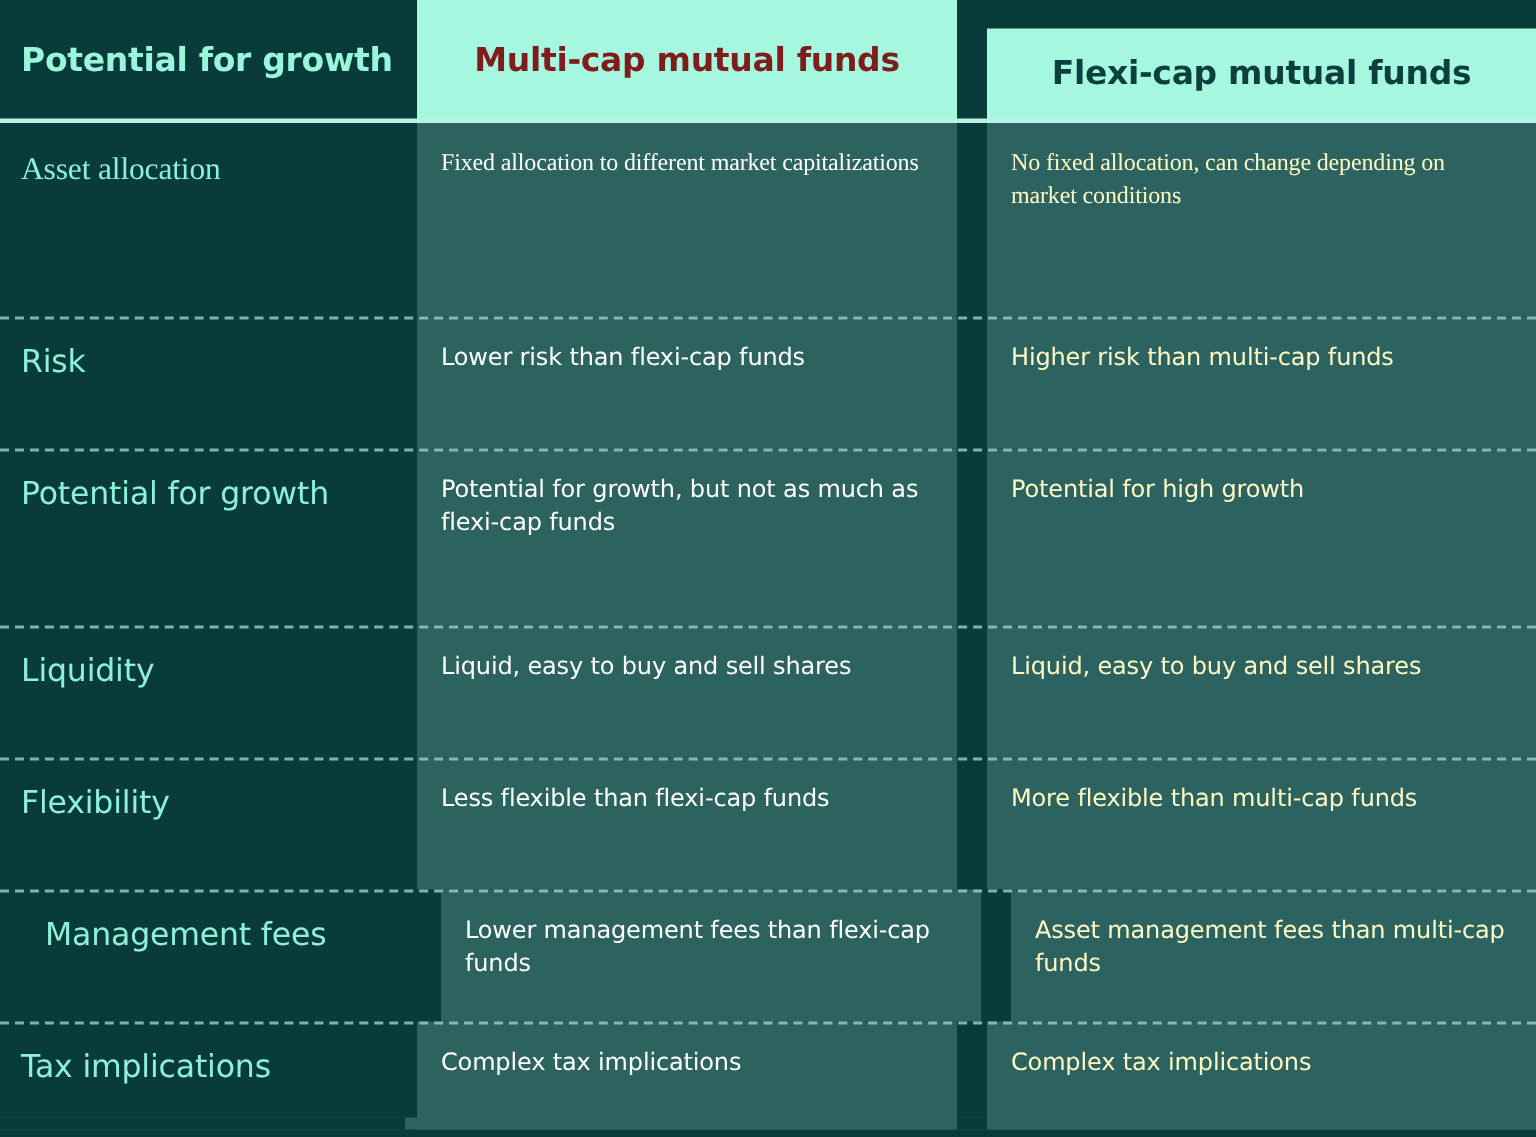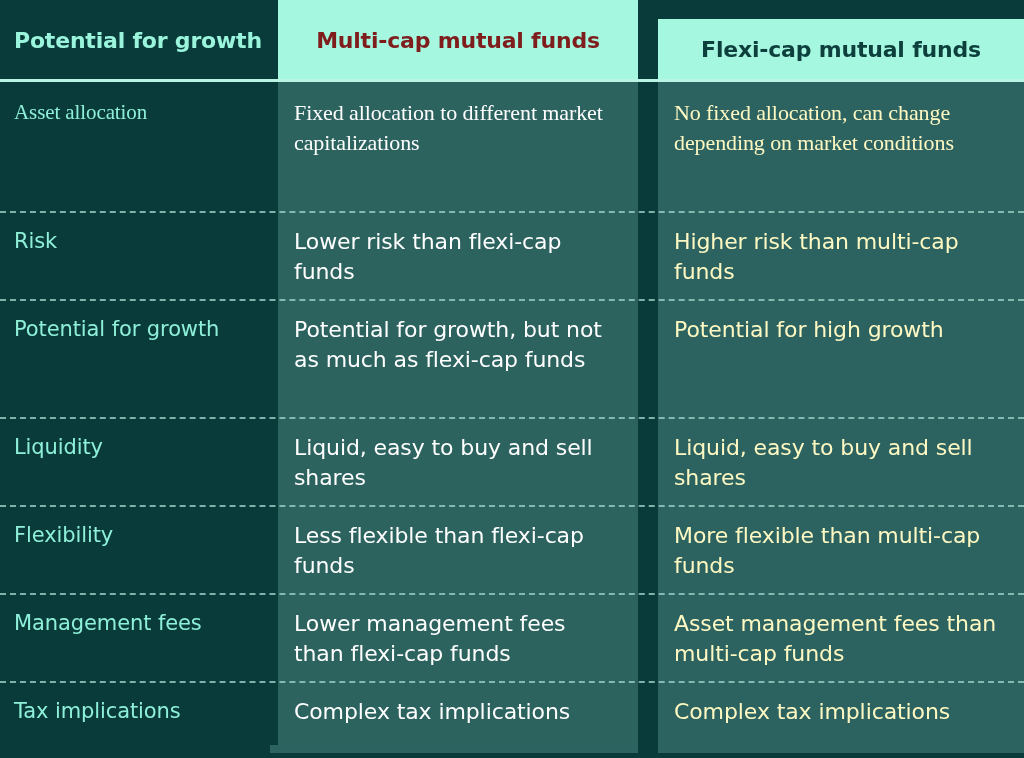--- a/index.html
+++ b/index.html
@@ -130,33 +130,33 @@
     background: #0a3b3b;
   }
   .td-col3 {
     flex: 1;
     background: #2c6360;
     color: #fef9c3;
     padding: 16px 18px 14px 16px;
   }
 
   .cell-text {
-    font-size: 22px;
+    font-size: 16px;
     line-height: 1.38;
     letter-spacing: -0.1px;
   }
   .td-col1 .cell-text { font-size: 21px; }
 
   
   .row-0 { height: 129px; font-family: Liberation Serif, serif; }
   .row-1 { height:  88px; }
   .row-2 { height: 118px; }
   .row-3 { height:  88px; }
   .row-4 { height:  88px; }
-  .row-5 { height:  88px; }
+  .row-5 { height:  88px; padding-left: 16px; }
   .row-6 { height:  72px; }
 
   .bottom-rule {
     position: absolute;
     left: 0;
     right: 0;
     bottom: 0;
     height: 8px;
     background: #2c6360;
     z-index: 5;

